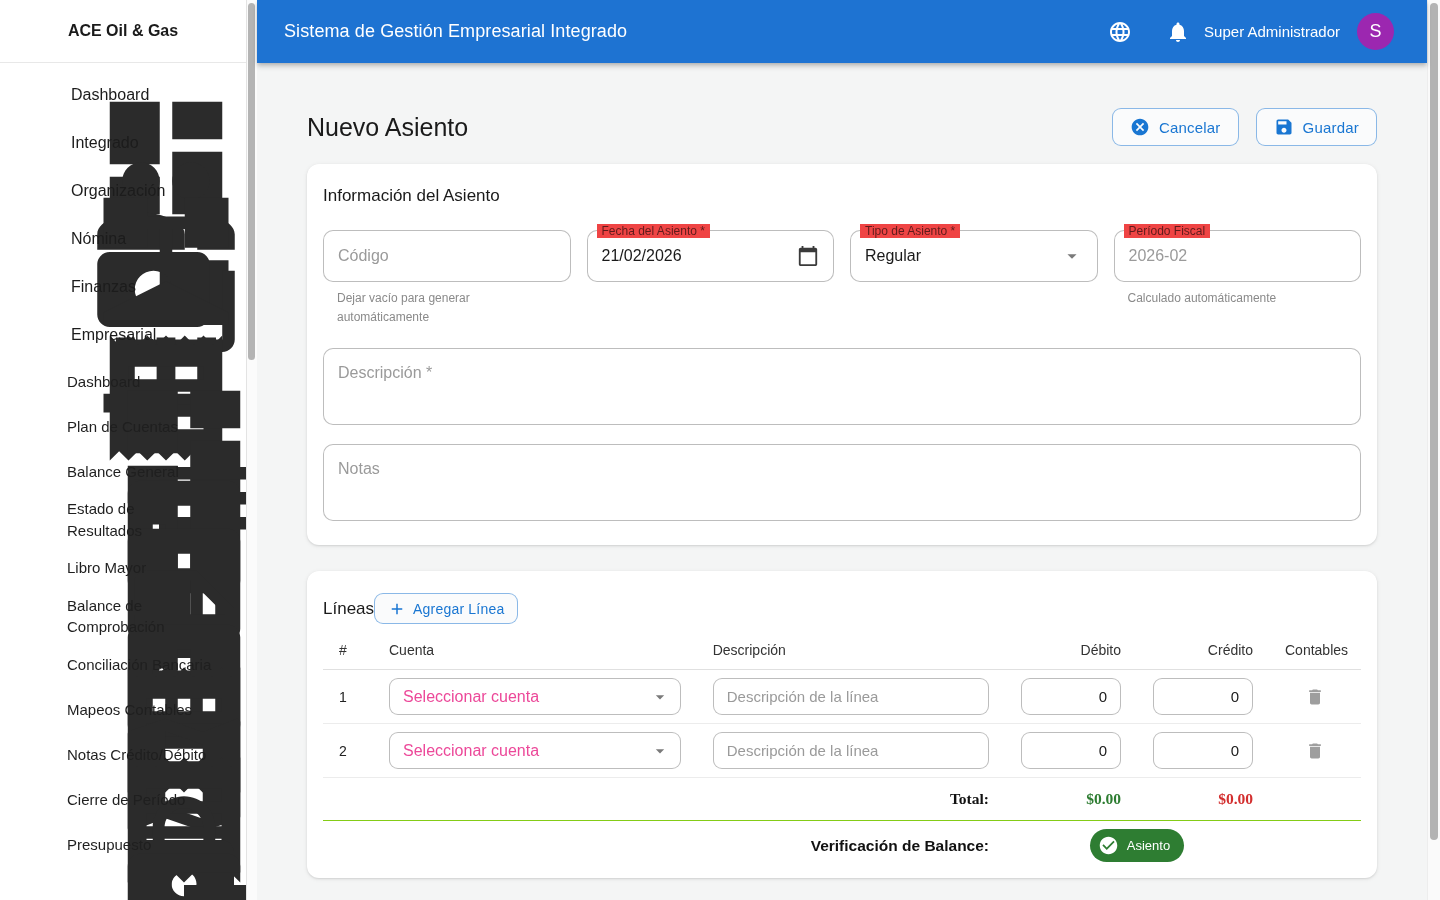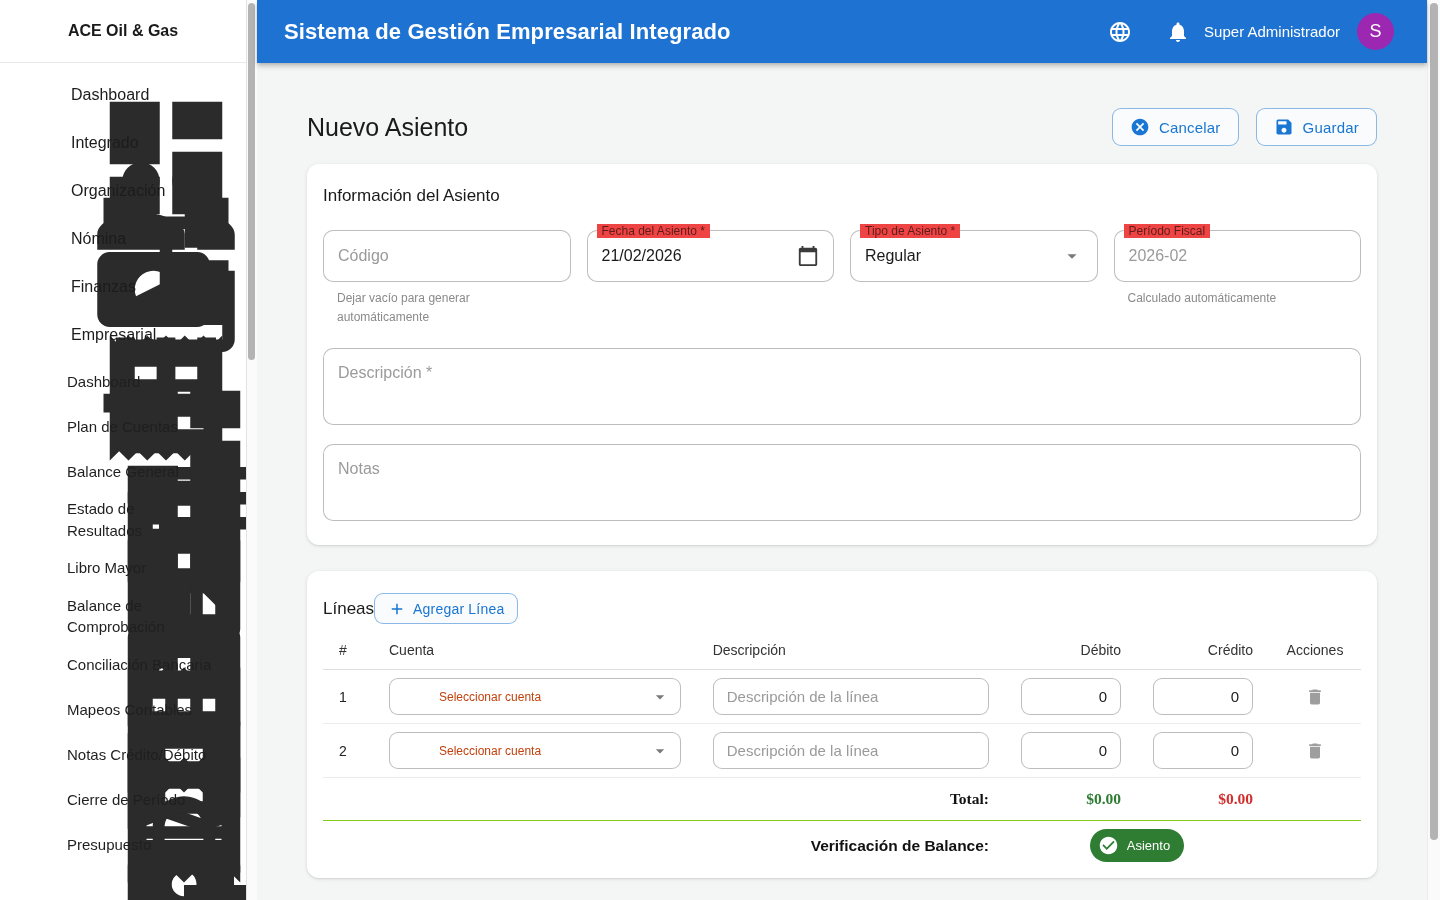--- a/index.html
+++ b/index.html
@@ -44,21 +44,21 @@
 
   
   .main { flex:1; height:900px; display:flex; flex-direction:column; background:#f4f5f5; min-width:0; }
 
   .appbar {
     height:63px; min-height:63px; background:#1e73d2; color:#ffffff;
     display:flex; align-items:center; padding:0 33px 0 27px;
     box-shadow:0 2px 4px -1px rgba(0,0,0,.2), 0 4px 5px 0 rgba(0,0,0,.14);
     position:relative; z-index:5;
   }
-  .appbar-title { font-size:22px; font-weight:700; letter-spacing:.1px; }
+  .appbar-title { font-size:18px; font-weight:400; letter-spacing:.1px; }
   .appbar .spacer { flex:1; }
   .icon-btn { width:40px; height:40px; border:none; background:transparent; color:#fff;
     display:flex; align-items:center; justify-content:center; cursor:pointer; border-radius:50%; }
   .icon-btn svg { width:24px; height:24px; }
   .appbar .globe-btn { margin-right:18px; }
   .appbar .bell-btn { margin-right:6px; }
   .user-name { font-size:15px; margin-right:17px; }
   .avatar {
     width:37px; height:37px; border-radius:50%; background:#9c27b0; color:#fff;
     display:flex; align-items:center; justify-content:center; font-size:18px; cursor:pointer;
@@ -121,21 +121,21 @@
   .lhead .cell { padding:18px 16px 11px; font-size:14px; font-weight:500; color:#333; }
   .lrow  { border-bottom:1px solid #ececec; }
   .lrow .cell { padding:8px 16px; }
   .cell.r { text-align:right; }
   .cell.c { text-align:center; }
   .rownum { font-size:14px; color:#222; }
   .mini-select {
     height:37px; border:1px solid rgba(0,0,0,.26); border-radius:9px; background:#fff;
     display:flex; align-items:center; padding:0 10px 0 13px; cursor:pointer;
   }
-  .mini-select .ph { flex:1; font-size:12px; color:#c2410c; white-space:nowrap; overflow:hidden;margin-left:36px; }
+  .mini-select .ph { flex:1; font-size:16px; color:#ec4899; white-space:nowrap; overflow:hidden; }
   .mini-select svg { width:20px; height:20px; color:#7a7a7a; flex:none; }
   .mini-input {
     width:100%; height:37px; border:1px solid rgba(0,0,0,.26); border-radius:9px;
     padding:0 13px; font-size:15px; font-family:inherit; color:#1a1a1a; outline:none; background:#fff;
   }
   .mini-input::placeholder { color:#9a9a9a; opacity:1; }
   .num-input { text-align:right; font-size:15px; }
   .trash-btn { border:none; background:transparent; cursor:pointer; color:#9e9e9e; padding:6px; }
   .trash-btn svg { width:20px; height:20px; }
 
@@ -518,21 +518,21 @@
           <span>Agregar Línea</span>
         </button>
       </div>
 
       <div class="lgrid lhead">
         <div class="cell">#</div>
         <div class="cell">Cuenta</div>
         <div class="cell">Descripción</div>
         <div class="cell r">Débito</div>
         <div class="cell r">Crédito</div>
-        <div class="cell c">Acciones</div>
+        <div class="cell c">Contables</div>
       </div>
 
       <div class="lgrid lrow">
         <div class="cell rownum">1</div>
         <div class="cell">
           <div class="mini-select">
             <span class="ph">Seleccionar cuenta</span>
             <span>
                 <svg class="ic" width="20" height="20">
                   <use href="#i-caret-down"></use>

